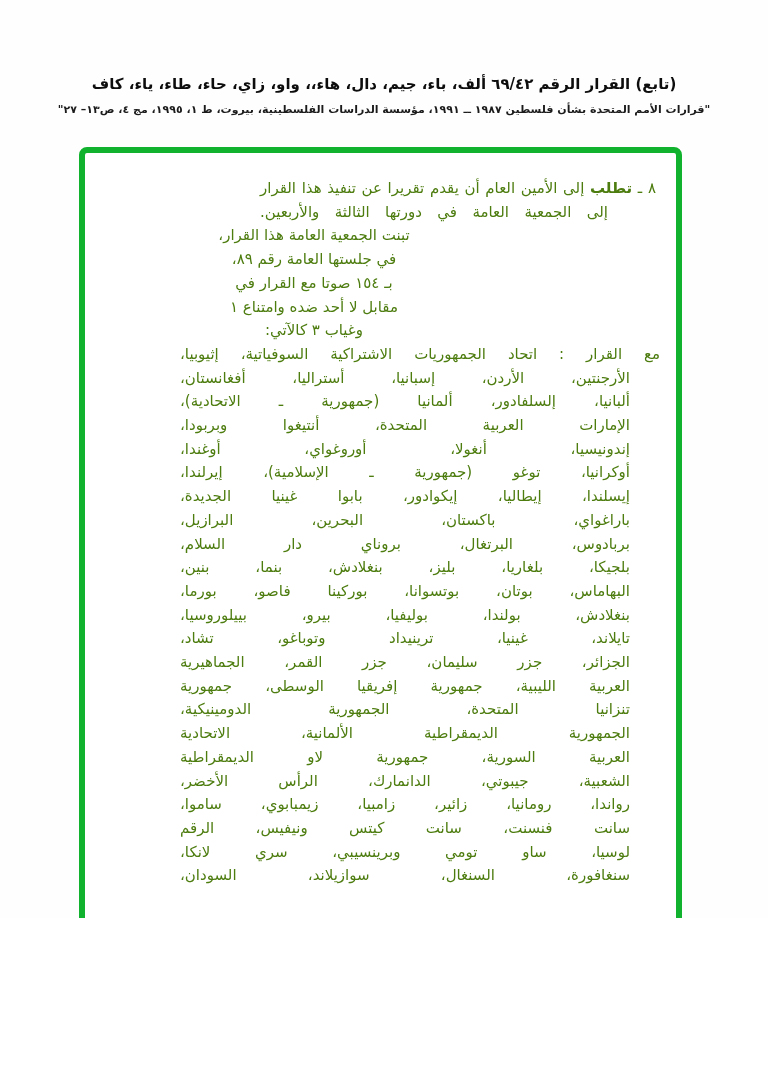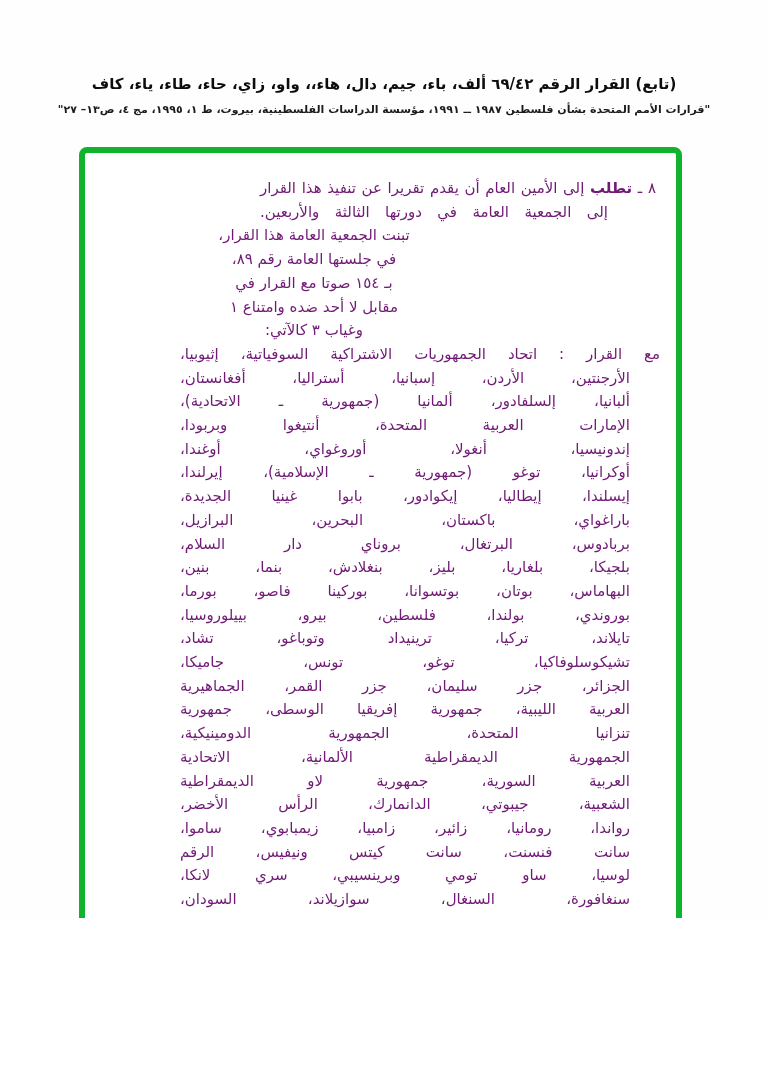--- a/index.html
+++ b/index.html
@@ -30,21 +30,21 @@
     position:absolute;top:147px;left:79px;
     width:603px;height:833px;
     box-sizing:border-box;
     border:6px solid #11b32e;
     border-radius:8px;
     background:#ffffff;
   }
   .content{
     position:absolute;top:24px;right:46px;left:50px;
     font-size:15px;line-height:23.7px;
-    color:#701a75;
+    color:#4d7c0f;
   }
   .jline{
     text-align:justify;
     text-align-last:justify;
     text-justify:inter-word;
   }
   .para8{margin-left:125px;}
   .para8 .hang{margin-right:-26px;}
   .para8 .l2{margin-right:22px;}
   .para8 b{font-weight:700;}
@@ -93,23 +93,22 @@
           <div class="jline">الأرجنتين، الأردن، إسبانيا، أستراليا، أفغانستان،</div>
           <div class="jline">ألبانيا، إلسلفادور، ألمانيا (جمهورية ـ الاتحادية)،</div>
           <div class="jline">الإمارات العربية المتحدة، أنتيغوا وبربودا،</div>
           <div class="jline">إندونيسيا، أنغولا، أوروغواي، أوغندا،</div>
           <div class="jline">أوكرانيا، توغو (جمهورية ـ الإسلامية)، إيرلندا،</div>
           <div class="jline">إيسلندا، إيطاليا، إيكوادور، بابوا غينيا الجديدة،</div>
           <div class="jline">باراغواي، باكستان، البحرين، البرازيل،</div>
           <div class="jline">بربادوس، البرتغال، بروناي دار السلام،</div>
           <div class="jline">بلجيكا، بلغاريا، بليز، بنغلادش، بنما، بنين،</div>
           <div class="jline">البهاماس، بوتان، بوتسوانا، بوركينا فاصو، بورما،</div>
-          <div class="jline">بوروندي، بولندا، فلسطين، بيرو، بييلوروسيا،</div>
-          <div class="jline">تايلاند، تركيا، ترينيداد وتوباغو، تشاد،</div>
-          <div class="jline">تشيكوسلوفاكيا، توغو، تونس، جاميكا،</div>
+          <div class="jline">بنغلادش، بولندا، بوليفيا، بيرو، بييلوروسيا،</div>
+          <div class="jline">تايلاند، غينيا، ترينيداد وتوباغو، تشاد،</div>
           <div class="jline">الجزائر، جزر سليمان، جزر القمر، الجماهيرية</div>
           <div class="jline">العربية الليبية، جمهورية إفريقيا الوسطى، جمهورية</div>
           <div class="jline">تنزانيا المتحدة، الجمهورية الدومينيكية،</div>
           <div class="jline">الجمهورية الديمقراطية الألمانية، الاتحادية</div>
           <div class="jline">العربية السورية، جمهورية لاو الديمقراطية</div>
           <div class="jline">الشعبية، جيبوتي، الدانمارك، الرأس الأخضر،</div>
           <div class="jline">رواندا، رومانيا، زائير، زامبيا، زيمبابوي، ساموا،</div>
           <div class="jline">سانت فنسنت، سانت كيتس ونيفيس، الرقم</div>
           <div class="jline">لوسيا، ساو تومي وبرينسيبي، سري لانكا،</div>
           <div class="jline">سنغافورة، السنغال، سوازيلاند، السودان،</div>

